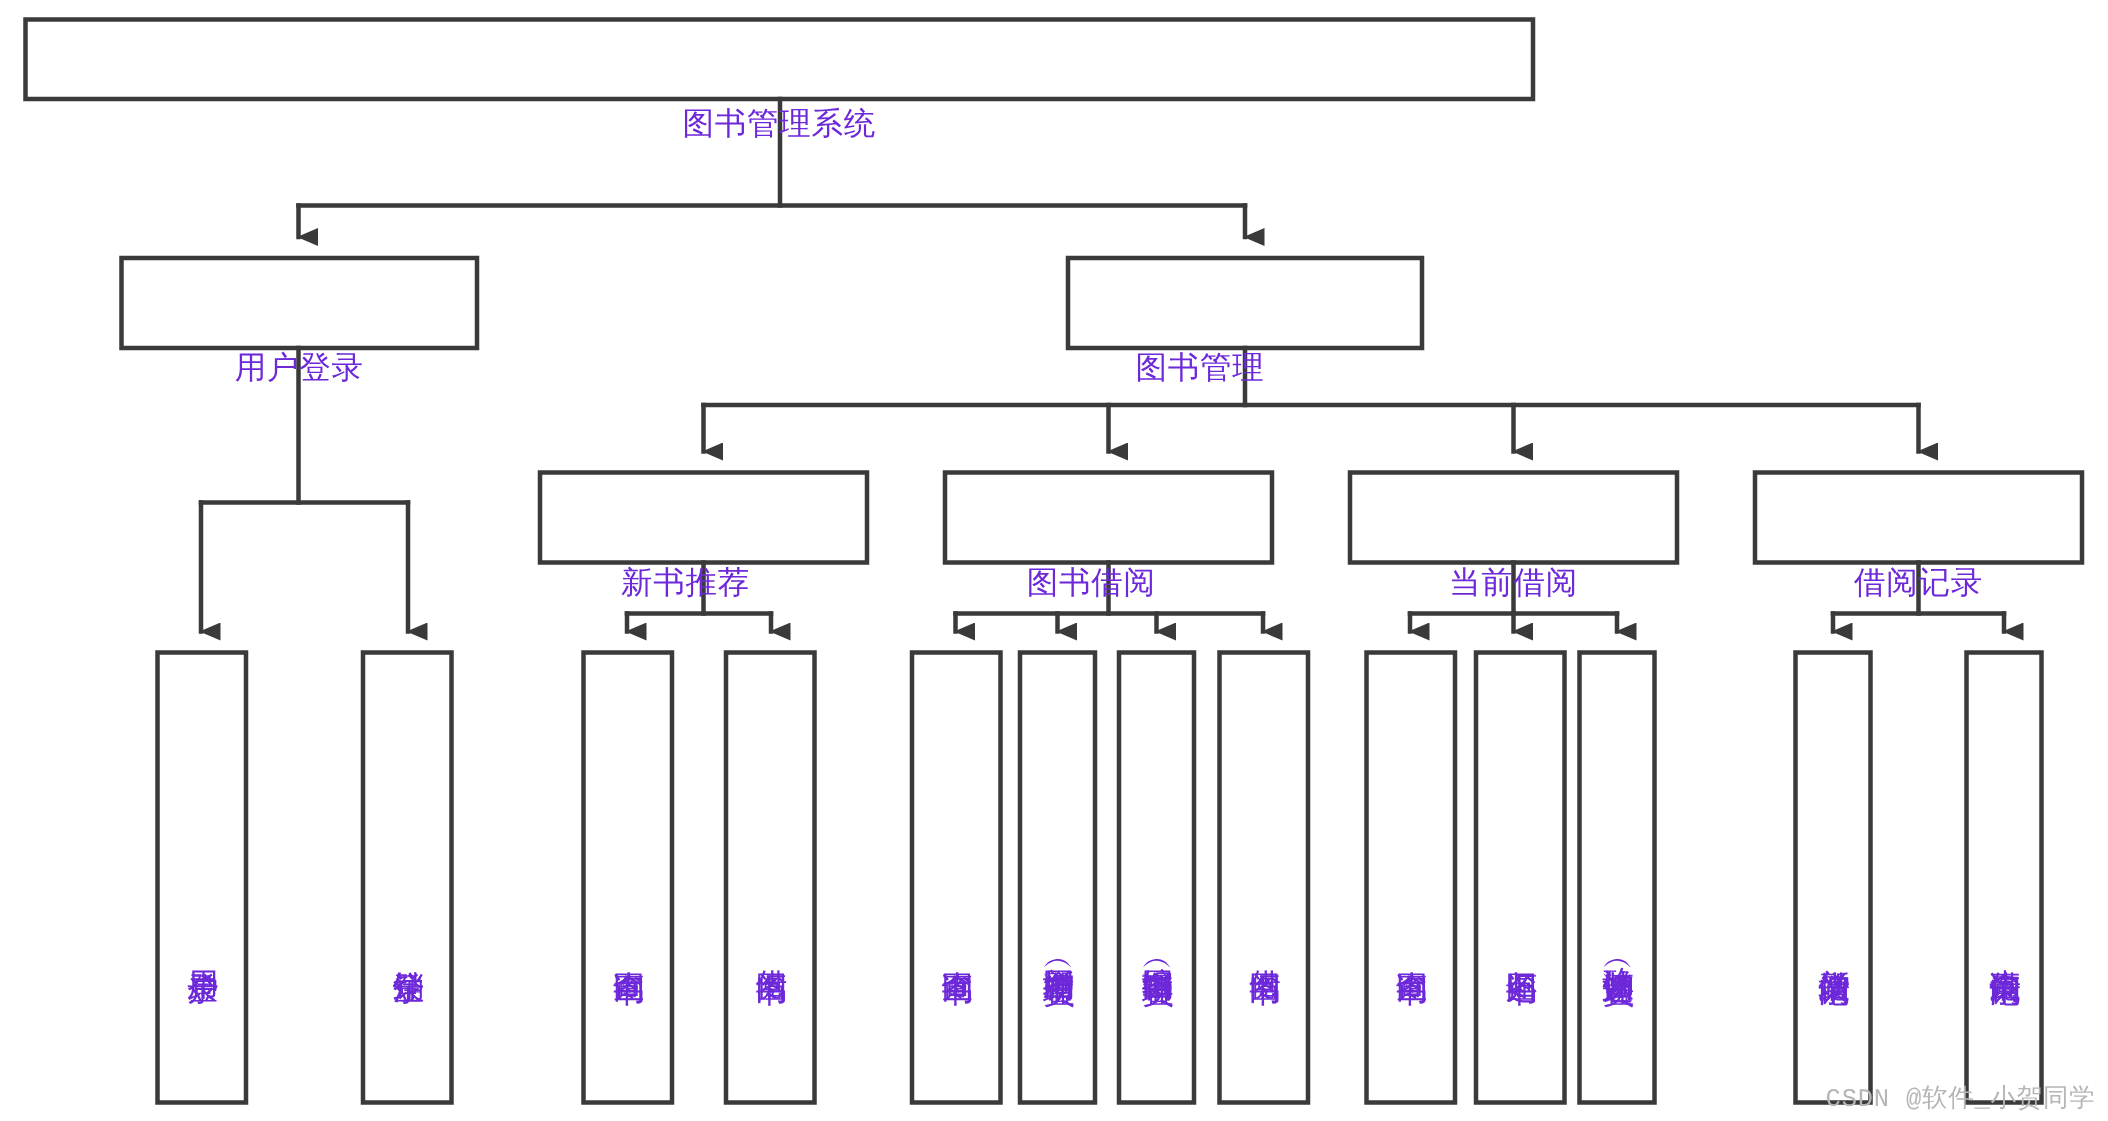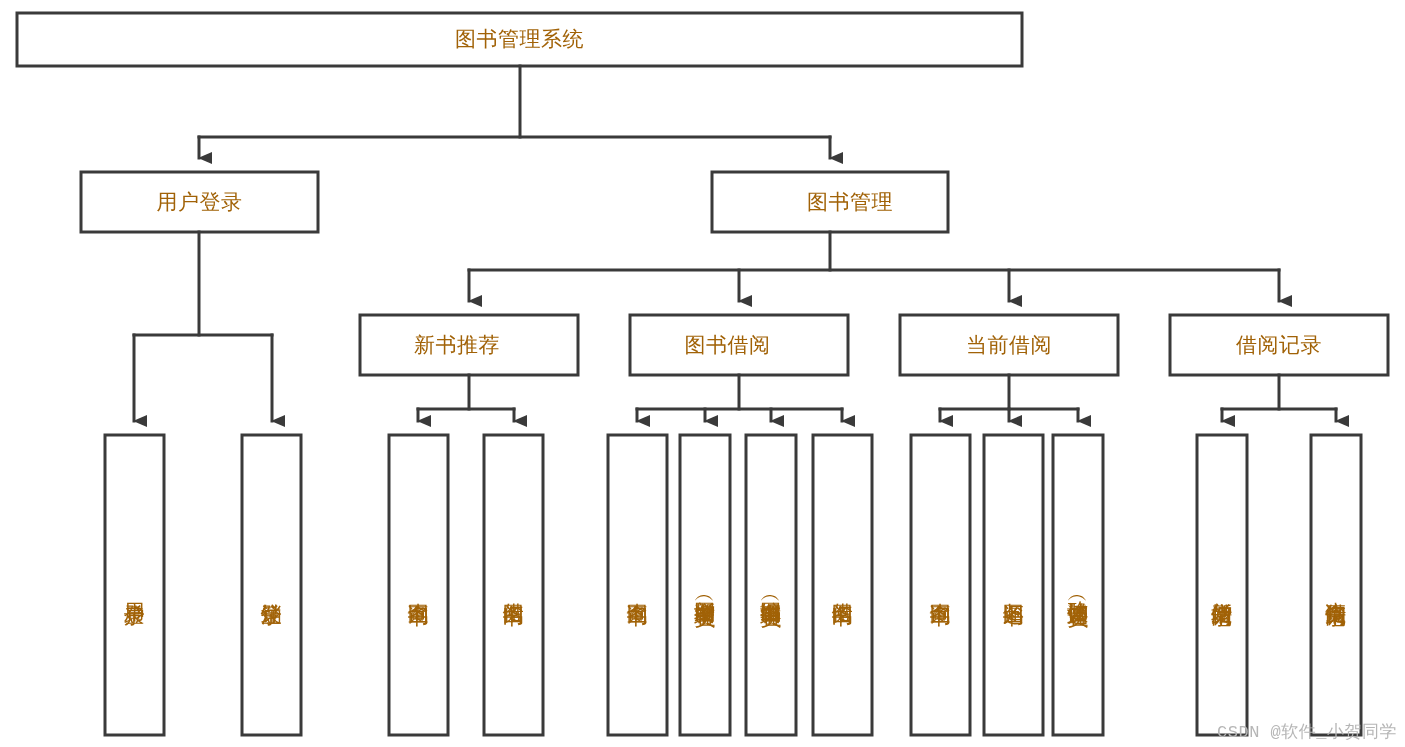--- a/index.html
+++ b/index.html
@@ -37,24 +37,25 @@
   }
   .arrow-head {
     fill: #3a3a3a;
     stroke: none;
   }
   .node-label {
     position: absolute;
     display: flex;
     align-items: center;
     justify-content: center;
-    color: #a16207;
+    color: #6d28d9;
     text-align: center;
     pointer-events: none;
     box-sizing: border-box;
+    margin-top: 44px;
   }
   .node-label.horiz {
     font-size: 21px;
     line-height: 1.15;
     letter-spacing: 0.5px;
   }
   .node-label.vert {
     writing-mode: vertical-rl;
     text-orientation: upright;
     font-size: 21px;
@@ -150,21 +151,21 @@
 
     <path class="connector" d="M1279,375 L1279,409"></path>
     <path class="connector" d="M1222,409 L1336,409"></path>
     <path class="connector" marker-end="url(#arrow)" d="M1222,409 L1222,421"></path>
     <path class="connector" marker-end="url(#arrow)" d="M1336,409 L1336,421"></path>
   </svg>
 
   <div class="node-label horiz" style="left:17px; top:13px; width:1005px; height:53px;">图书管理系统</div>
 
   <div class="node-label horiz" style="left:81px; top:172px; width:237px; height:60px;">用户登录</div>
-  <div class="node-label horiz" style="left:732px; top:172px; width:236px; height:60px;">图书管理</div>
+  <div class="node-label horiz" style="left:682px; top:172px; width:236px; height:60px;">图书管理</div>
 
   <div class="node-label horiz" style="left:360px; top:315px; width:194px; height:60px;">新书推荐</div>
   <div class="node-label horiz" style="left:630px; top:315px; width:195px; height:60px;">图书借阅</div>
   <div class="node-label horiz" style="left:900px; top:315px; width:218px; height:60px;">当前借阅</div>
   <div class="node-label horiz" style="left:1170px; top:315px; width:218px; height:60px;">借阅记录</div>
 
   <div class="node-label vert" style="left:105px; top:435px; width:59px; height:300px;">用户登录</div>
   <div class="node-label vert" style="left:242px; top:435px; width:59px; height:300px;">注销登录</div>
 
   <div class="node-label vert" style="left:389px; top:435px; width:59px; height:300px;">查询图书</div>

